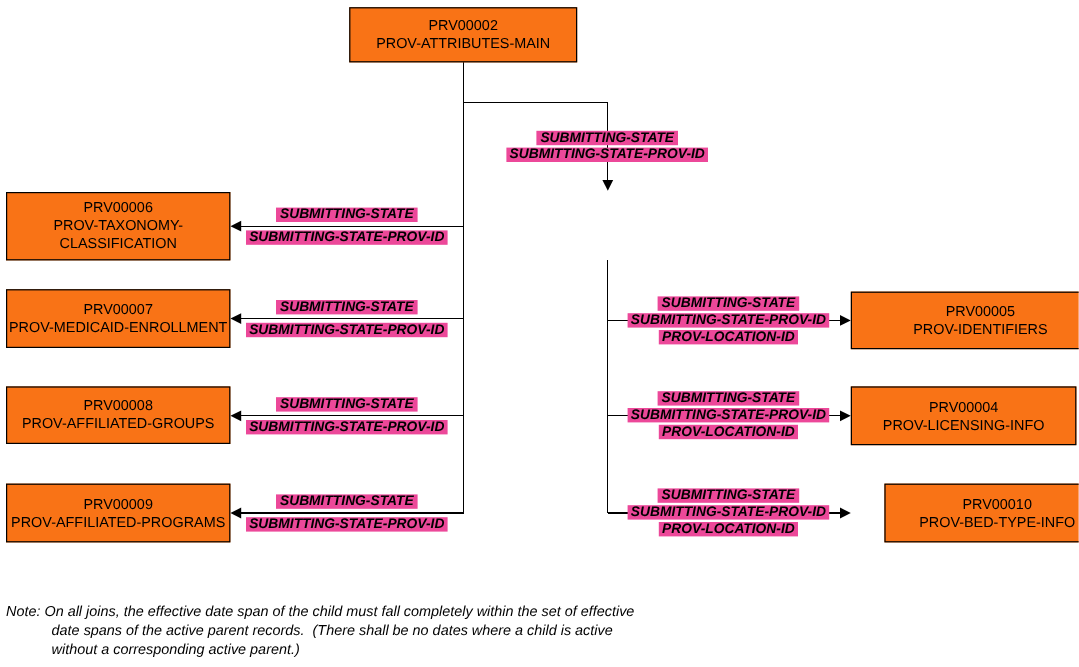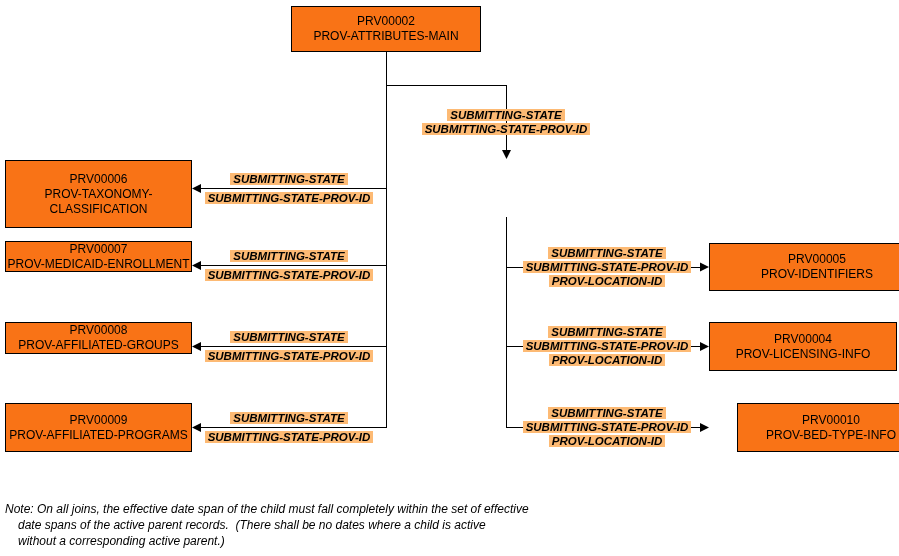--- a/index.html
+++ b/index.html
@@ -27,31 +27,31 @@
     line-height: 15px;
   }
   .join-label {
     position: absolute;
     font-size: 11.5px;
     font-weight: bold;
     font-style: italic;
     text-align: center;
   }
   .jl-line { height: 14px; line-height: 14px; }
-  .jl-line span { background: #fdba74; padding: 0 3px; }
+  .jl-line span { background: #ec4899; padding: 0 3px; }
   .gapped .jl-line:first-child { margin-bottom: 5px; }
   .note {
     position: absolute;
     font-size: 12px;
     font-style: italic;
     line-height: 16px;
     width: 620px;
   }
   .note-line { white-space: pre-wrap; }
-  .note-line.indent { margin-left: 13px; }
+  .note-line.indent { margin-left: 38px; }
 </style>
 </head>
 <body>
 
 <div class="canvas">
 
   <svg class="wires" width="899" height="556" viewBox="0 0 899 556">
     <g stroke="#000000" stroke-width="1" shape-rendering="crispEdges">
 
       <line x1="386.5" y1="52" x2="386.5" y2="427.5"></line>
@@ -80,32 +80,32 @@
       <polygon points="709,346.5 700,342 700,351"></polygon>
       <polygon points="709,427.5 700,423 700,432"></polygon>
     </g>
   </svg>
 
   <div class="node" style="left:291px;top:6px;width:190px;height:46px;">
     <div>PRV00002</div>
     <div>PROV-ATTRIBUTES-MAIN</div>
   </div>
 
-  <div class="node" style="left:5px;top:160px;width:187px;height:68px;">
+  <div class="node" style="left:5px;top:160px;width:187px;height:57px;">
     <div>PRV00006</div>
     <div>PROV-TAXONOMY-</div>
     <div>CLASSIFICATION</div>
   </div>
 
-  <div class="node" style="left:5px;top:241px;width:187px;height:31px;text-align:center;">
+  <div class="node" style="left:5px;top:241px;width:187px;height:49px;text-align:center;">
     <div>PRV00007</div>
     <div>PROV-MEDICAID-ENROLLMENT</div>
   </div>
 
-  <div class="node" style="left:5px;top:322px;width:187px;height:32px;">
+  <div class="node" style="left:5px;top:322px;width:187px;height:48px;">
     <div>PRV00008</div>
     <div>PROV-AFFILIATED-GROUPS</div>
   </div>
 
   <div class="node" style="left:5px;top:403px;width:187px;height:49px;">
     <div>PRV00009</div>
     <div>PROV-AFFILIATED-PROGRAMS</div>
   </div>
 
 

